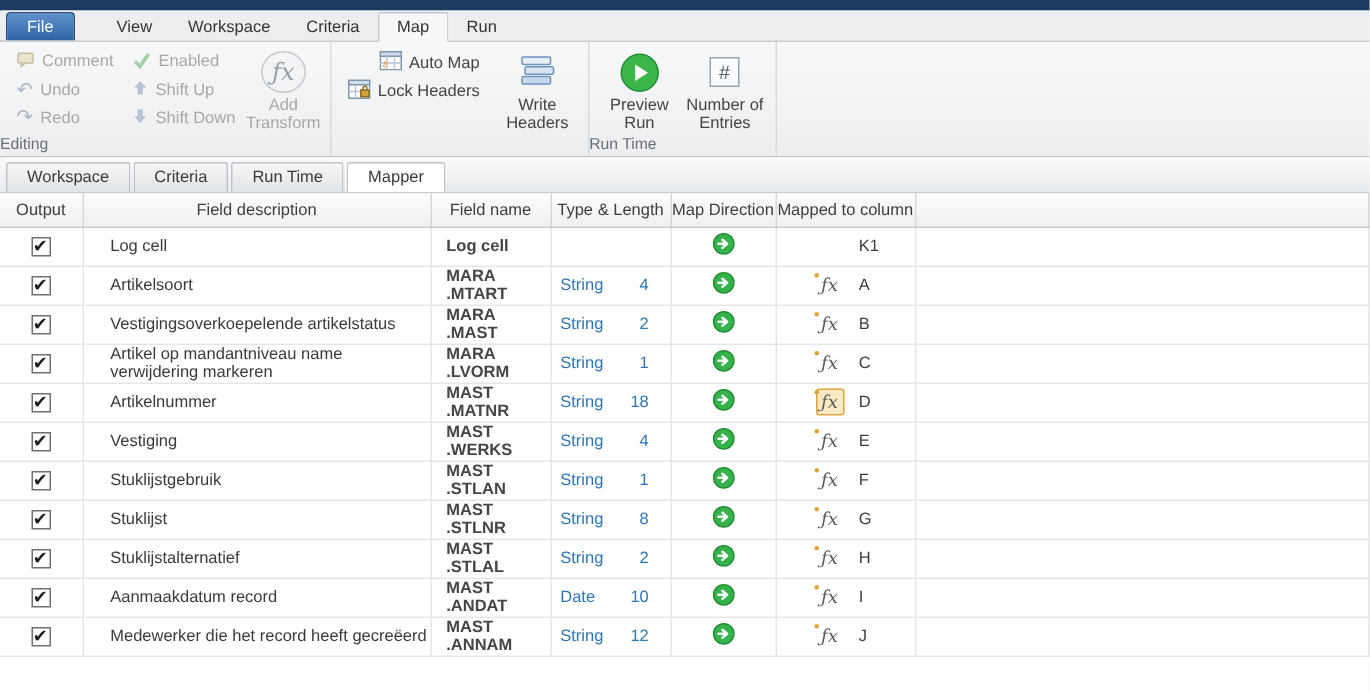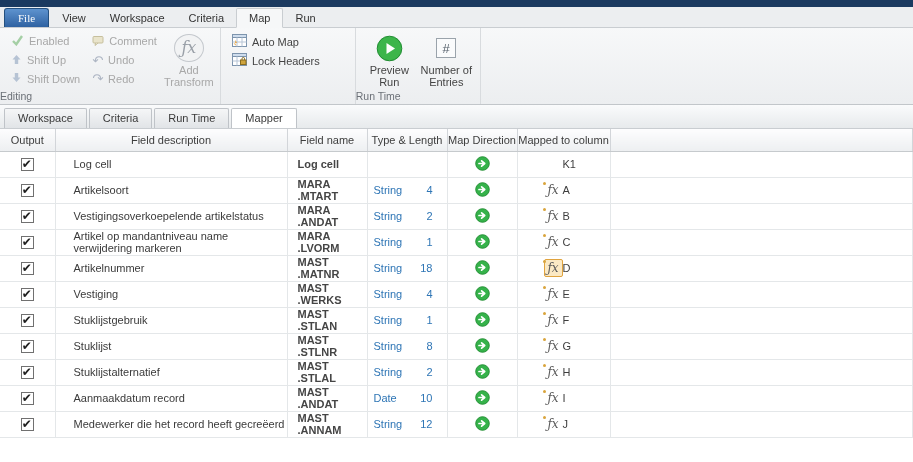--- a/index.html
+++ b/index.html
@@ -6,21 +6,21 @@
   html,body { width:913px; height:462px; }
   body { font-family:"Liberation Sans",sans-serif; font-size:11px; color:#333; background:#fff; overflow:hidden; }
   .app { position:relative; width:913px; height:462px; background:#eceef0; box-shadow: inset 2px 0 0 #8f9aa6; }
 
   
   .titlebar { height:7px; background:#1b3a60; }
 
   
   .rtabs { display:flex; align-items:flex-end; height:20px; background:#eceef0; padding-left:4px; }
   .rtab { padding:3px 12px 3px; color:#333; cursor:default; }
-  .rtab.file { background:linear-gradient(#5e93cf,#2f62a2); color:#fff; border:1px solid #24507f; border-bottom:none; border-radius:3px 3px 0 0; padding:3px 13px; margin-right:1px;font-family:Liberation Serif, serif; }
+  .rtab.file { background:linear-gradient(#5e93cf,#2f62a2); color:#fff; border:1px solid #24507f; border-bottom:none; border-radius:3px 3px 0 0; padding:3px 13px; margin-right:16px; }
   .rtab.active { background:#f6f7f8; border:1px solid #c9cdd1; border-bottom:1px solid #f6f7f8; margin-bottom:-1px; border-radius:2px 2px 0 0; }
 
   
   .ribbon { display:flex; height:78px; background:linear-gradient(#f7f8f9,#eceef0); border-top:1px solid #c9cdd1; border-bottom:1px solid #c2c6ca; }
   .group { position:relative; border-right:1px solid #d8dbde; padding:4px 5px 15px; }
   .group.fill { flex:1; border-right:none; }
   .glabel { position:absolute; bottom:2px; left:0; right:0; text-align:left; color:#6b7077; font-size:10.5px; }
   .gcontent { display:flex; height:56px; }
   .vcol { display:flex; flex-direction:column; justify-content:flex-start; }
   .sbtn { display:flex; align-items:center; gap:5px; height:19px; padding:0 6px; white-space:nowrap; border-radius:2px; color:#444; }
@@ -51,21 +51,21 @@
   .c-desc { padding-left:18px; color:#3a3a3a; }
   .c-name { padding-left:10px; font-weight:bold; color:#454545; }
   .typeline { display:flex; justify-content:space-between; align-items:center; padding:0 14px 0 6px; color:#2e75b5; }
   .c-dir { text-align:center; }
   .mapline { display:flex; align-items:center; padding-left:26px; }
   .fx-box { width:19px; height:18px; display:inline-flex; align-items:center; justify-content:center; border:1px solid transparent; border-radius:2px; }
   .fx-box.hl { border-color:#e0a33e; background:#fbe9c4; }
   .fx-box.nofx { visibility:hidden; }
   .fx { position:relative; font-family:"DejaVu Serif",serif; font-style:italic; font-size:12px; color:#5a5a5a; line-height:1; }
   .fx::before { content:""; position:absolute; left:-4px; top:-2px; width:3px; height:3px; border-radius:50%; background:#d9a43c; }
-  .letter { color:#3d3d3d; }
+  .letter { margin-left:10px; color:#3d3d3d; }
 </style>
 </head>
 <body>
 
 <div class="app">
   <div class="titlebar"></div>
 
   <div class="rtabs">
     <div class="rtab file">File</div>
     <div class="rtab">View</div>
@@ -74,68 +74,68 @@
     <div class="rtab active">Map</div>
     <div class="rtab">Run</div>
   </div>
 
   <div class="ribbon">
 
     <div class="group">
       <div class="gcontent">
         <div class="vcol">
           <div class="sbtn disabled">
-            <span><svg width="13" height="12" viewBox="0 0 13 12">
-                  <path d="M2 7l3.3 3.3L11 2" stroke="#a5cfa5" stroke-width="2.4" fill="none"></path>
-                </svg></span>
-            <span>Enabled</span>
-          </div>
-          <div class="sbtn disabled">
-            <span><svg width="11" height="11" viewBox="0 0 11 11">
-                  <path d="M5.5 1 L9.5 5.5 H7.2 V10 H3.8 V5.5 H1.5 Z" fill="#b6c3d4"></path>
-                </svg></span>
-            <span>Shift Up</span>
-          </div>
-          <div class="sbtn disabled">
-            <span><svg width="11" height="11" viewBox="0 0 11 11">
-                  <path d="M5.5 10 L1.5 5.5 H3.8 V1 H7.2 V5.5 H9.5 Z" fill="#b6c3d4"></path>
-                </svg></span>
-            <span>Shift Down</span>
-          </div>
-        </div>
-        <div class="vcol">
-          <div class="sbtn disabled">
             <span><svg width="12" height="11" viewBox="0 0 12 11">
                   <rect x="1" y="1.5" width="10" height="6.5" rx="1" fill="#e9e4cb" stroke="#c6bf9d"></rect>
                   <path d="M3.5 8 L3 10.5 L6 8" fill="#e9e4cb" stroke="#c6bf9d"></path>
                 </svg></span>
             <span>Comment</span>
           </div>
           <div class="sbtn disabled">
             <span class="char-ic">↶</span>
             <span>Undo</span>
           </div>
           <div class="sbtn disabled">
             <span class="char-ic">↷</span>
             <span>Redo</span>
+          </div>
+        </div>
+        <div class="vcol">
+          <div class="sbtn disabled">
+            <span><svg width="13" height="12" viewBox="0 0 13 12">
+                  <path d="M2 7l3.3 3.3L11 2" stroke="#a5cfa5" stroke-width="2.4" fill="none"></path>
+                </svg></span>
+            <span>Enabled</span>
+          </div>
+          <div class="sbtn disabled">
+            <span><svg width="11" height="11" viewBox="0 0 11 11">
+                  <path d="M5.5 1 L9.5 5.5 H7.2 V10 H3.8 V5.5 H1.5 Z" fill="#b6c3d4"></path>
+                </svg></span>
+            <span>Shift Up</span>
+          </div>
+          <div class="sbtn disabled">
+            <span><svg width="11" height="11" viewBox="0 0 11 11">
+                  <path d="M5.5 10 L1.5 5.5 H3.8 V1 H7.2 V5.5 H9.5 Z" fill="#b6c3d4"></path>
+                </svg></span>
+            <span>Shift Down</span>
           </div>
         </div>
         <div class="bbtn disabled" style="width:52px;">
           <span class="bicon">
               <span class="fx-big">ƒx</span>
             </span>
           <span>Add Transform</span>
         </div>
       </div>
       <div class="glabel">Editing</div>
     </div>
 
     <div class="group">
       <div class="gcontent">
-        <div class="vcol" style="margin-right:24px;">
+        <div class="vcol" style="margin-right:4px;align-items:flex-end;">
           <div class="sbtn">
             <span><svg width="15" height="13" viewBox="0 0 15 13">
                   <rect x="0.5" y="0.5" width="14" height="12" fill="#fff" stroke="#7d94ad"></rect>
                   <rect x="0.5" y="0.5" width="14" height="3" fill="#cfdded" stroke="#7d94ad"></rect>
                   <line x1="5" y1="3.5" x2="5" y2="12.5" stroke="#b7c5d6"></line>
                   <line x1="10" y1="3.5" x2="10" y2="12.5" stroke="#b7c5d6"></line>
                   <line x1="0.5" y1="8" x2="14.5" y2="8" stroke="#b7c5d6"></line>
                   <path d="M3.5 6 L5 9 L3 9 L4.5 12 L1.5 9.5 L3 9.5 Z" fill="#e8a33d"></path>
                 </svg></span>
             <span>Auto Map</span>
@@ -144,20 +144,30 @@
             <span><svg width="15" height="13" viewBox="0 0 15 13">
                   <rect x="0.5" y="0.5" width="14" height="12" fill="#fff" stroke="#7d94ad"></rect>
                   <rect x="0.5" y="0.5" width="14" height="3" fill="#cfdded" stroke="#7d94ad"></rect>
                   <line x1="5" y1="3.5" x2="5" y2="12.5" stroke="#b7c5d6"></line>
                   <line x1="0.5" y1="8" x2="14.5" y2="8" stroke="#b7c5d6"></line>
                   <rect x="8.5" y="7" width="5.5" height="4.5" fill="#cfa43c" stroke="#8a6d1f"></rect>
                   <path d="M10 7 V5.8 a1.3 1.3 0 0 1 2.6 0 V7" stroke="#8a6d1f" fill="none"></path>
                 </svg></span>
             <span>Lock Headers</span>
           </div>
+        </div>
+        <div class="bbtn">
+          <span class="bicon">
+              <svg width="26" height="24" viewBox="0 0 26 24">
+                <rect x="3" y="2" width="19" height="5" rx="1" fill="#e8eef7" stroke="#6f93bd"></rect>
+                <rect x="5" y="8.5" width="19" height="5" rx="1" fill="#d9e4f2" stroke="#6f93bd"></rect>
+                <rect x="3" y="15" width="19" height="5" rx="1" fill="#c7d8ec" stroke="#6f93bd"></rect>
+              </svg>
+            </span>
+          <span>Write Headers</span>
         </div>
       </div>
     </div>
 
     <div class="group">
       <div class="gcontent">
         <div class="bbtn">
           <span class="bicon">
               <svg width="27" height="27" viewBox="0 0 27 27">
                 <circle cx="13.5" cy="13.5" r="12.3" fill="#3cb54a" stroke="#1f8c31"></circle>
@@ -257,21 +267,21 @@
                     <span class="fx">ƒx</span>
                   </span>
                   <span class="letter">A</span>
                 </div>
               </td>
               <td></td>
             </tr>
             <tr>
               <td class="c-out"><span class="cb checked"></span></td>
               <td class="c-desc"><span>Vestigingsoverkoepelende artikelstatus</span></td>
-              <td class="c-name"><span>MARA .ANDAT</span></td>
+              <td class="c-name"><span>MARA .MAST</span></td>
               <td>
                 <div class="typeline">
                   <span>String</span>
                   <span>2</span>
                 </div>
               </td>
               <td class="c-dir"><span><svg width="15" height="15" viewBox="0 0 15 15">
                     <circle cx="7.5" cy="7.5" r="6.8" fill="#35b24a" stroke="#1f8c31" stroke-width="0.9"></circle>
                     <path d="M4 7.5h4.3M6.6 4.9L9.7 7.5 6.6 10.1" stroke="#fff" stroke-width="1.7" fill="none" stroke-linecap="round" stroke-linejoin="round"></path>
                   </svg></span></td>

